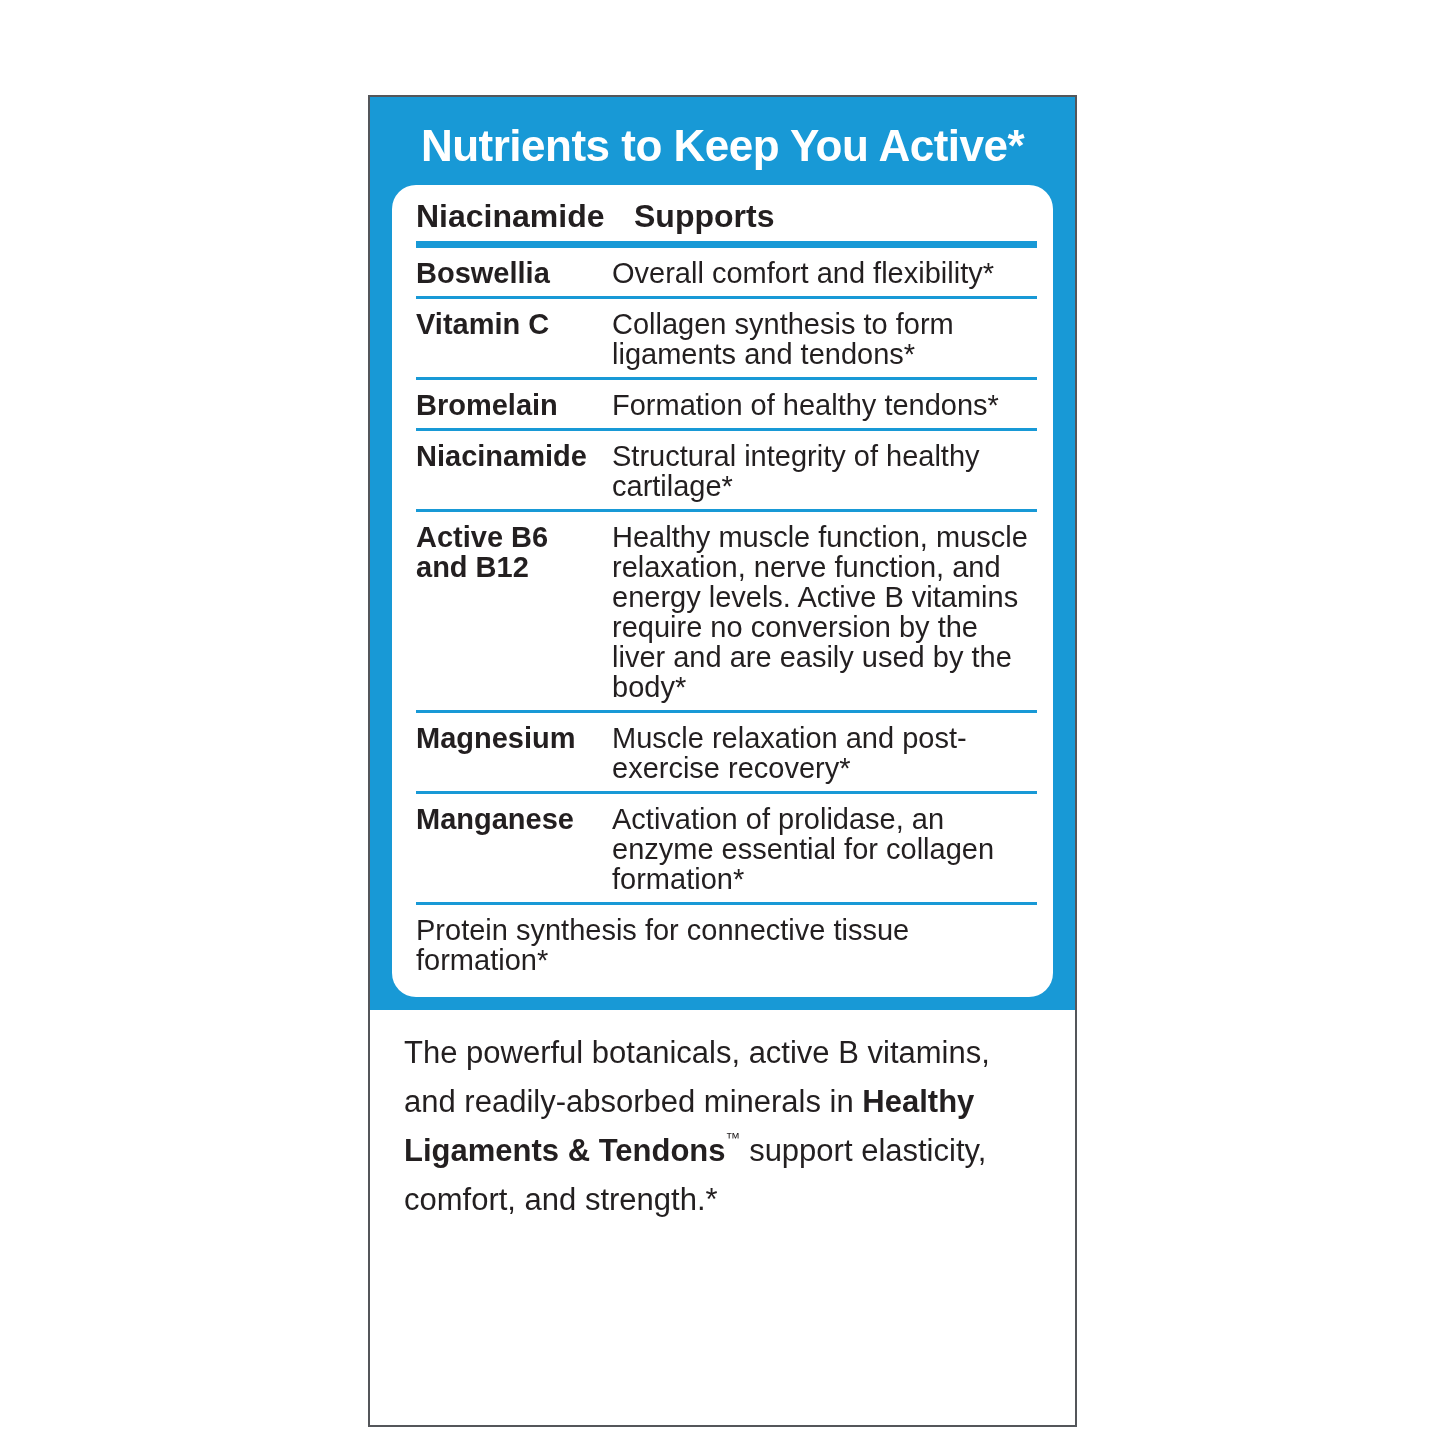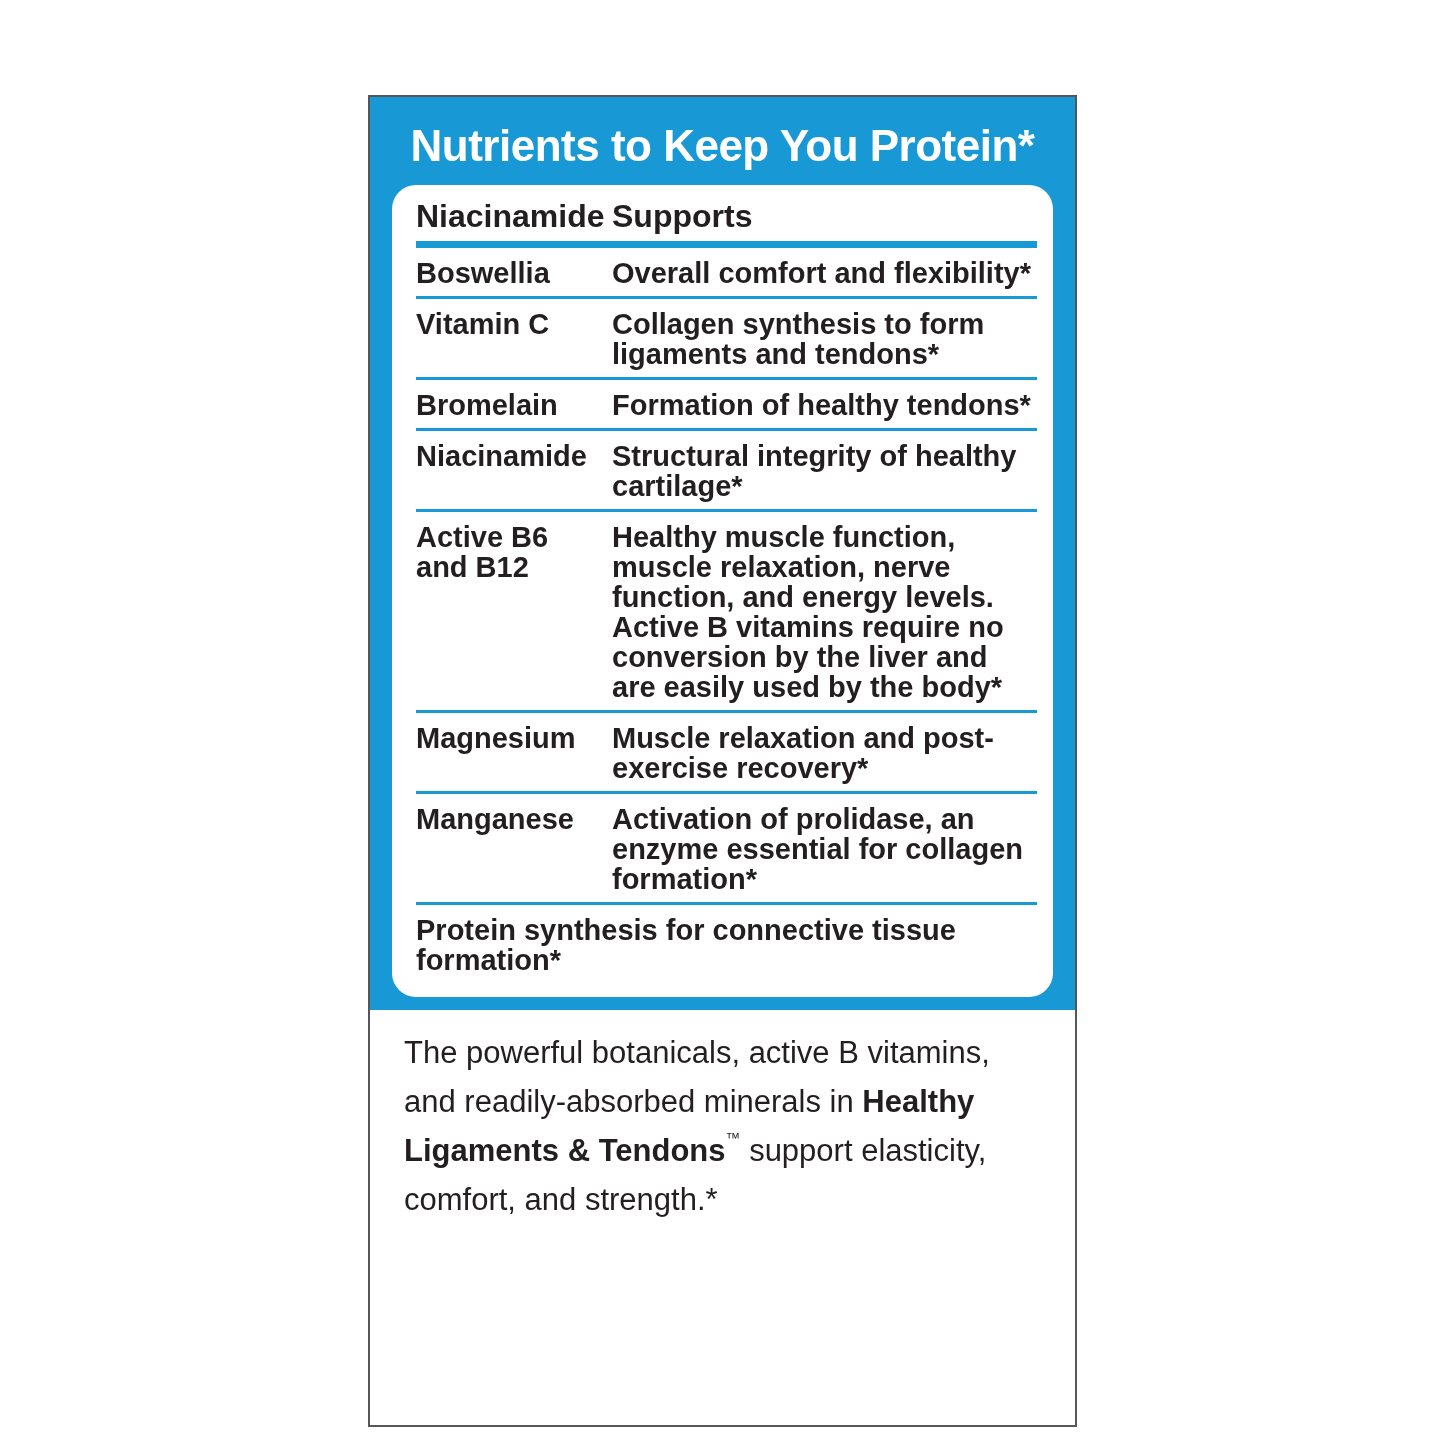--- a/index.html
+++ b/index.html
@@ -62,41 +62,41 @@
     height: 7px;
     background: var(--accent);
   }
   .col-ingredient {
     width: 196px;
     flex: none;
     padding-right: 8px;
   }
   .col-supports {
     flex: 1;
+    margin-left: 22px;
   }
   .trow {
     display: flex;
     font-size: 29px;
     line-height: 30px;
     padding: 10px 0 8px 0;
     border-bottom: 3px solid var(--accent);
   }
   .trow:last-child {
     border-bottom: none;
     padding-bottom: 12px;
   }
   .trow .ingredient {
     font-weight: bold;
     width: 196px;
     flex: none;
     padding-right: 10px;
   }
   .trow .supports {
     flex: 1;
-    font-weight: bold;
   }
   .footer-copy {
     padding: 18px 40px 0 34px;
     font-size: 31px;
     line-height: 49px;
     color: var(--ink);
   }
   .footer-copy .product-name {
     font-weight: bold;
   }
@@ -107,21 +107,21 @@
     position: relative;
     top: 4px;
   }
 </style>
 </head>
 <body>
 
 <div class="card">
 
   <div class="blue-panel">
-    <div class="panel-title">Nutrients to Keep You Protein*</div>
+    <div class="panel-title">Nutrients to Keep You Active*</div>
 
     <div class="table-box">
       <div class="thead">
         <div class="col-ingredient">Niacinamide</div>
         <div class="col-supports">Supports</div>
       </div>
       <div class="thick-rule"></div>
 
       <div id="table-body">
   <div class="trow">

